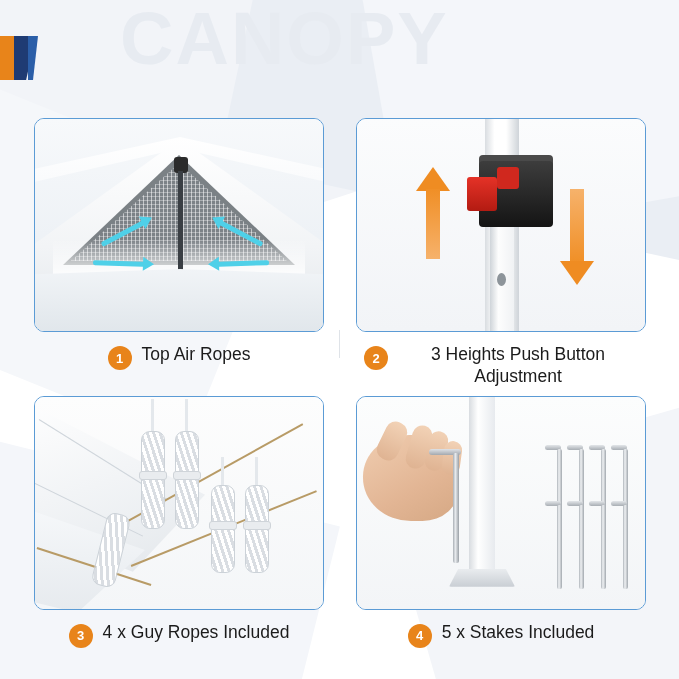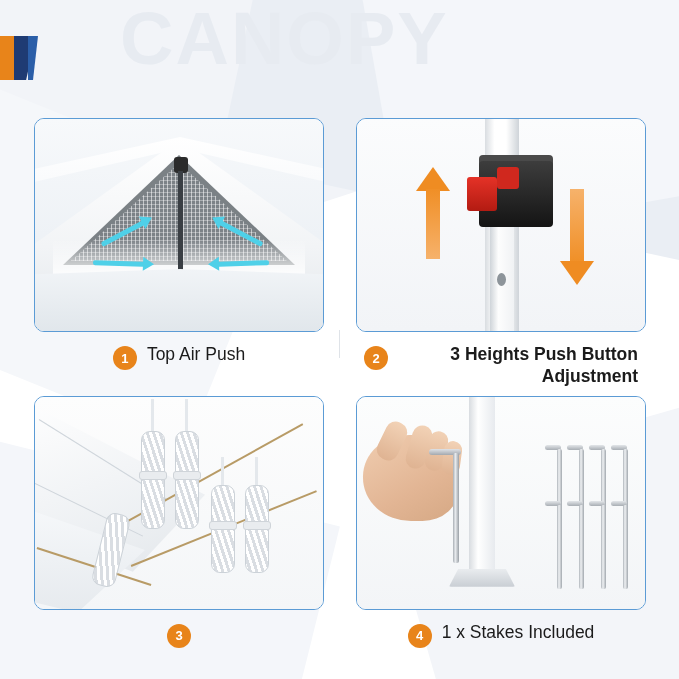--- a/index.html
+++ b/index.html
@@ -170,21 +170,21 @@
     justify-content: center;
     margin-top: 2px;
   }
   .caption-text {
     font-size: 17.5px;
     color: #1b1b1b;
     line-height: 1.25;
     max-width: 240px;
     font-family: "Liberation Sans", sans-serif;
   }
-  .caption.two-line .caption-text { text-align: right; font-weight: bold; }
+  .caption.two-line .caption-text { text-align: center; }
 
   
   .p1-bg {
     position: absolute; inset: 0;
     background: linear-gradient(180deg, #f7f9fb 0%, #eef2f6 55%, #e9eef3 100%);
   }
   .p1-roof {
     position: absolute;
     left: -10px; top: 20px;
     width: 310px; height: 180px;
@@ -506,21 +506,21 @@
         <div class="p1-knob"></div>
         <div class="p1-pole"></div>
         <div class="p1-bottom"></div>
         <div class="p1-arrow p1-a1"></div>
         <div class="p1-arrow p1-a2"></div>
         <div class="p1-arrow p1-a3"></div>
         <div class="p1-arrow p1-a4"></div>
       </div>
       <div class="caption">
         <div class="badge">1</div>
-        <div class="caption-text">Top Air Push</div>
+        <div class="caption-text">Top Air Ropes</div>
       </div>
     </div>
 
     <div class="cell">
       <div class="photo">
         <div class="p2-bg"></div>
         <div class="p2-pole"></div>
         <div class="p2-innerpole"></div>
         <div class="p2-hole"></div>
         <div class="p2-boxtop"></div>
@@ -567,20 +567,21 @@
 
         <div class="p3-tie" style="left:104px; top:74px;"></div>
         <div class="p3-tie" style="left:138px; top:74px;"></div>
         <div class="p3-tie" style="left:174px; top:124px;"></div>
         <div class="p3-tie" style="left:208px; top:124px;"></div>
 
         <div class="p3-bundle" style="left:64px; top:116px; height:72px; transform:rotate(14deg);"></div>
       </div>
       <div class="caption">
         <div class="badge">3</div>
+        <div class="caption-text">4 x Guy Ropes Included</div>
       </div>
     </div>
 
     <div class="cell">
       <div class="photo">
         <div class="p4-bg"></div>
         <div class="p4-leg"></div>
         <div class="p4-foot"></div>
 
         <div class="p4-hand"></div>
@@ -605,18 +606,18 @@
         <div class="p4-pin" style="left:200px; top:108px; height:84px;"></div>
         <div class="p4-pinhook" style="left:210px; top:104px;"></div>
         <div class="p4-pin" style="left:222px; top:108px; height:84px;"></div>
         <div class="p4-pinhook" style="left:232px; top:104px;"></div>
         <div class="p4-pin" style="left:244px; top:108px; height:84px;"></div>
         <div class="p4-pinhook" style="left:254px; top:104px;"></div>
         <div class="p4-pin" style="left:266px; top:108px; height:84px;"></div>
       </div>
       <div class="caption">
         <div class="badge">4</div>
-        <div class="caption-text">1 x Stakes Included</div>
+        <div class="caption-text">5 x Stakes Included</div>
       </div>
     </div>
 
   </div>
 </div>
 
 </body></html>

